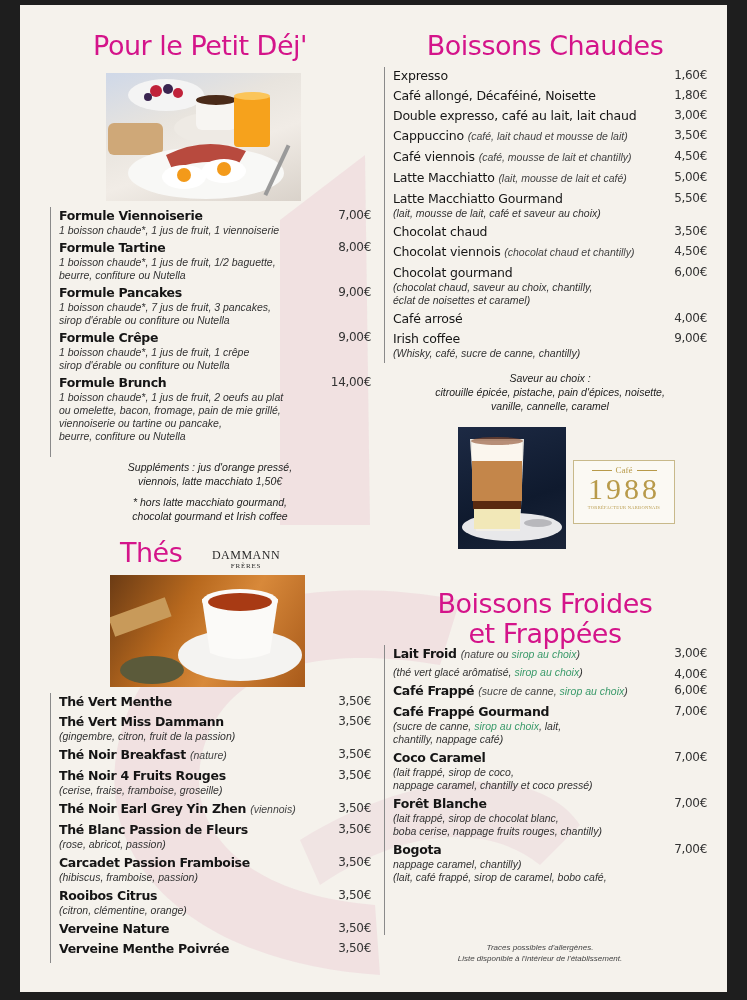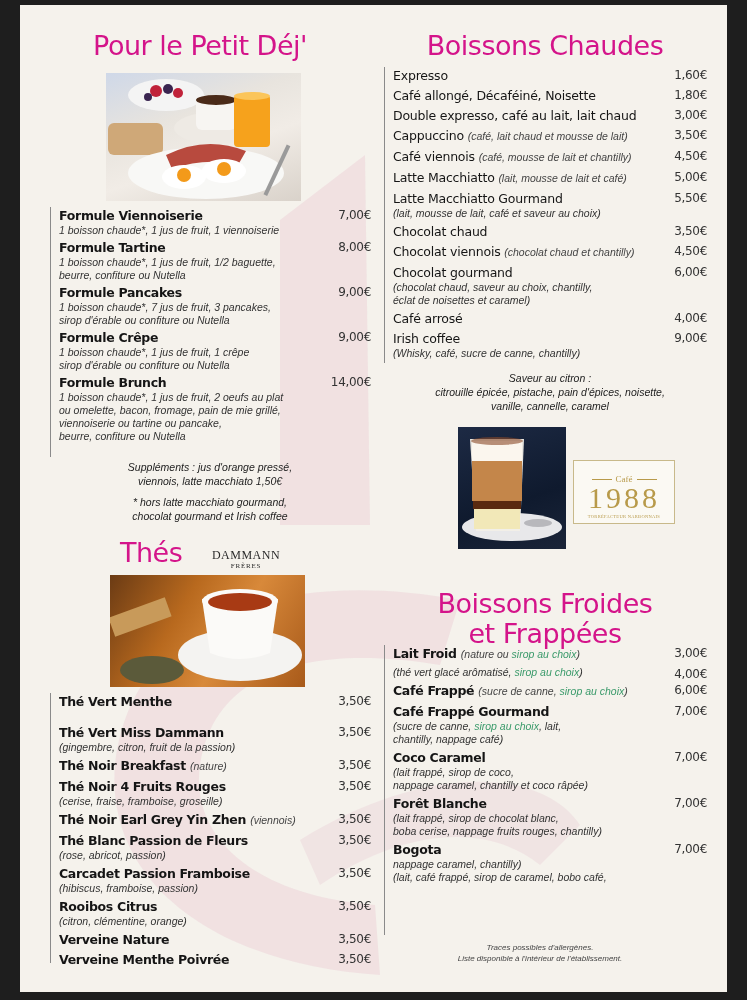--- a/index.html
+++ b/index.html
@@ -33,21 +33,21 @@
   .name .inl { font-family: "Liberation Sans", sans-serif; font-style: italic; font-weight: normal; font-size: 10.5px; color: #444; letter-spacing: 0; }
   .desc { font-style: italic; font-size: 10.5px; line-height: 13px; color: #333; }
   .green { color: #3a9a6a; }
   .price { position: absolute; right: 0; top: 0; font-size: 12px; line-height: 17px; color: #333; font-family: "DejaVu Sans", sans-serif; letter-spacing: -0.3px; }
   .note { position: absolute; text-align: center; font-style: italic; font-size: 10.5px; line-height: 14px; color: #222; }
   .photo { position: absolute; overflow: hidden; }
   .logo1988 {
     position: absolute; border: 1px solid #c8b98a; background: #fbf9f3;
     text-align: center; color: #b89a4a;
   }
-  .logo1988 .cafe { font-family: "Liberation Serif", serif; font-size: 9px; margin-top: 13px; }
+  .logo1988 .cafe { font-family: "Liberation Serif", serif; font-size: 9px; margin-top: 4px; }
   .logo1988 .cafe:before, .logo1988 .cafe:after { content: ""; display: inline-block; width: 20px; height: 1px; background: #b89a4a; vertical-align: middle; margin: 0 4px; }
   .logo1988 .year { font-family: "Liberation Serif", serif; font-size: 30px; line-height: 28px; letter-spacing: 3px; }
   .logo1988 .sub { font-family: "Liberation Serif", serif; font-size: 4.5px; letter-spacing: 0.3px; margin-top: 2px; }
   .dammann { position: absolute; text-align: center; font-family: "Liberation Serif", serif; color: #2a2a2a; }
   .dammann .d1 { font-size: 12px; letter-spacing: 0.5px; line-height: 14px; }
   .dammann .d2 { font-size: 7px; letter-spacing: 0.8px; line-height: 8px; }
   .allergen { position: absolute; text-align: center; font-style: italic; font-size: 8px; line-height: 11px; color: #444; }
 </style>
 </head>
 <body>
@@ -139,21 +139,21 @@
       <ellipse cx="130" cy="80" rx="62" ry="26" fill="#f4f3f1"></ellipse>
       <path d="M92 24 L 168 24 L 160 78 Q 130 90 100 78 Z" fill="#fbfaf8"></path>
       <ellipse cx="130" cy="26" rx="38" ry="12" fill="#fbfaf8"></ellipse>
       <ellipse cx="130" cy="27" rx="32" ry="9" fill="#a83a14"></ellipse>
       <ellipse cx="42" cy="95" rx="32" ry="14" fill="#5b5a3a"></ellipse>
       <rect x="0" y="32" width="60" height="20" fill="#c89a5a" transform="rotate(-20 30 42)"></rect>
     </svg>
   </div>
 
   <div class="list" style="left:30px; top:688px; width:312px; height:270px;">
-    <div class="item" style="margin-bottom:14px;">
+    <div class="item" style="margin-bottom:3px;">
       <div class="name"><span>Thé Vert Menthe</span></div>
       <span class="price">3,50€</span>
     </div>
     <div class="item" style="margin-bottom:3px;">
       <div class="name"><span>Thé Vert Miss Dammann</span></div>
       <div class="desc">(gingembre, citron, fruit de la passion)</div>
       <span class="price">3,50€</span>
     </div>
     <div class="item" style="margin-bottom:3px;">
       <div class="name"><span>Thé Noir Breakfast</span> <span class="inl">(nature)</span></div>
@@ -244,21 +244,21 @@
       <span class="price">4,00€</span>
     </div>
     <div class="item">
       <div class="name light"><span>Irish coffee</span></div>
       <div class="desc">(Whisky, café, sucre de canne, chantilly)</div>
       <span class="price">9,00€</span>
     </div>
   </div>
 
   <div class="note" style="left:380px; top:366px; width:300px;">
-    <div>Saveur au citron :</div>
+    <div>Saveur au choix :</div>
     <div>citrouille épicée, pistache, pain d'épices, noisette,</div>
     <div>vanille, cannelle, caramel</div>
   </div>
 
   <div class="photo" style="left:438px; top:422px; width:108px; height:122px; background:linear-gradient(160deg,#1d2a44 0%,#0f1a2e 60%,#1a2438 100%);">
     <svg width="108" height="122" viewBox="0 0 108 122">
       <ellipse cx="54" cy="100" rx="50" ry="14" fill="#e8e8ea"></ellipse>
       <path d="M12 12 L 66 12 L 62 104 L 18 104 Z" fill="#f2efe8" opacity="0.95"></path>
       <rect x="14" y="14" width="50" height="20" fill="#fbf6ee"></rect>
       <rect x="14" y="34" width="50" height="40" fill="#c4864a"></rect>
@@ -295,21 +295,21 @@
     </div>
     <div class="item" style="margin-bottom:3px;">
       <div class="name"><span>Café Frappé Gourmand</span></div>
       <div class="desc"><span>(sucre de canne, </span><span class="green">sirop au choix</span><span>, lait,</span></div>
       <div class="desc">chantilly, nappage café)</div>
       <span class="price">7,00€</span>
     </div>
     <div class="item" style="margin-bottom:3px;">
       <div class="name"><span>Coco Caramel</span></div>
       <div class="desc">(lait frappé, sirop de coco,</div>
-      <div class="desc">nappage caramel, chantilly et coco râpée)</div>
+      <div class="desc">nappage caramel, chantilly et coco pressé)</div>
       <span class="price">7,00€</span>
     </div>
     <div class="item" style="margin-bottom:3px;">
       <div class="name"><span>Forêt Blanche</span></div>
       <div class="desc">(lait frappé, sirop de chocolat blanc,</div>
       <div class="desc">boba cerise, nappage fruits rouges, chantilly)</div>
       <span class="price">7,00€</span>
     </div>
     <div class="item">
       <div class="name"><span>Bogota</span></div>

